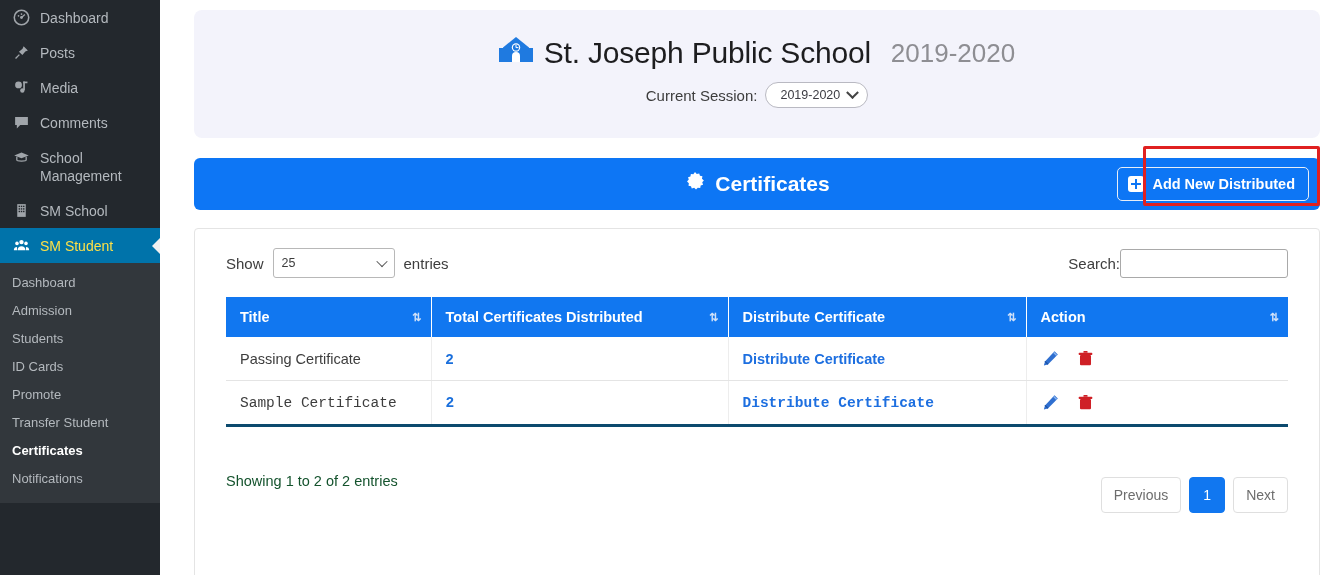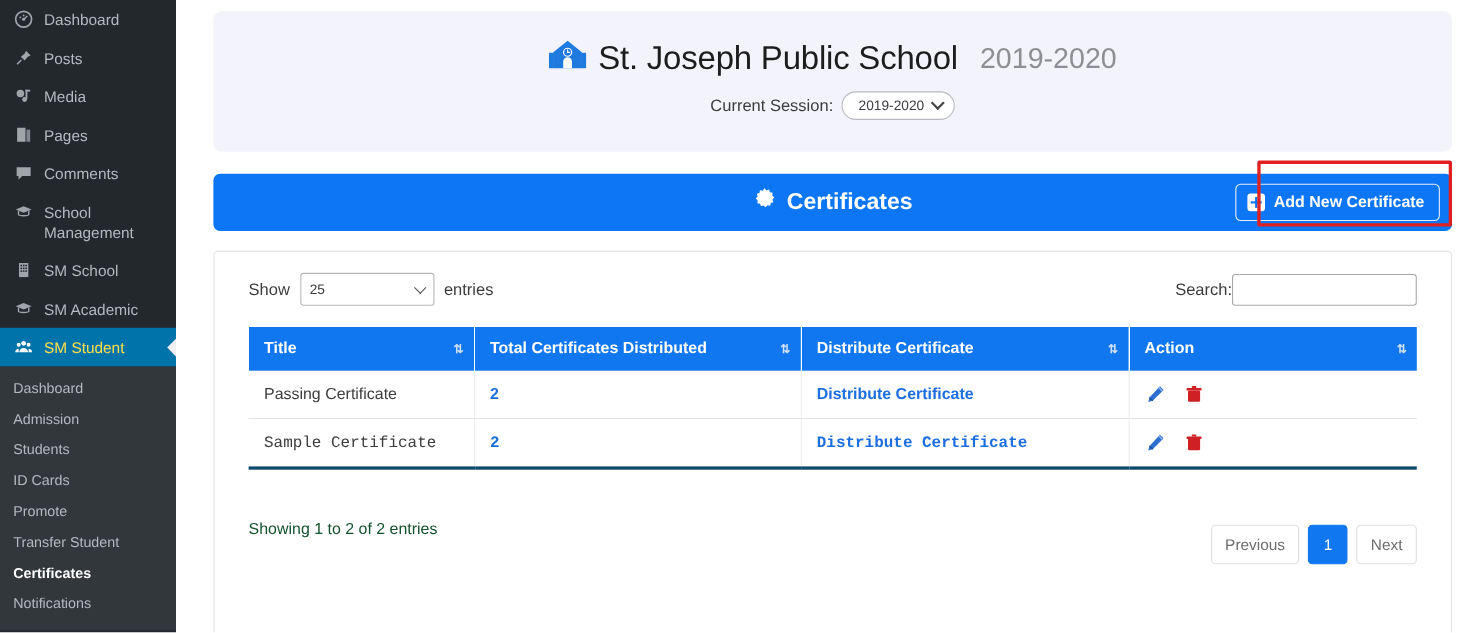--- a/index.html
+++ b/index.html
@@ -312,29 +312,20 @@
         <svg width="17" height="17" viewBox="0 0 20 20">
             <circle cx="6.5" cy="7" r="4" fill="currentColor"></circle>
             <rect x="12" y="3" width="2" height="10" fill="currentColor"></rect>
             <circle cx="11" cy="13.5" r="2.6" fill="currentColor"></circle>
             <rect x="12" y="3" width="5" height="2" fill="currentColor"></rect>
           </svg>
       </span>
       <span class="mi-label">Media</span>
     </div>
 
-    <div class="menu-item">
-      <span class="mi-icon">
-        <svg width="17" height="17" viewBox="0 0 20 20">
-            <rect x="3" y="2.5" width="9" height="15" fill="currentColor"></rect>
-            <rect x="13" y="4.5" width="4" height="13" fill="currentColor" opacity="0.75"></rect>
-          </svg>
-      </span>
-      <span class="mi-label">Pages</span>
-    </div>
 
     <div class="menu-item">
       <span class="mi-icon">
         <svg width="17" height="17" viewBox="0 0 20 20">
             <path d="M2.5 3.5 h15 v9.5 h-9 l-4 4 v-4 h-2 z" fill="currentColor"></path>
           </svg>
       </span>
       <span class="mi-label">Comments</span>
     </div>
 
@@ -361,29 +352,20 @@
               <rect x="11.8" y="7.3" width="1.7" height="1.7"></rect>
               <rect x="6.6" y="10.3" width="1.7" height="1.7"></rect>
               <rect x="9.2" y="10.3" width="1.7" height="1.7"></rect>
               <rect x="11.8" y="10.3" width="1.7" height="1.7"></rect>
             </g>
           </svg>
       </span>
       <span class="mi-label">SM School</span>
     </div>
 
-    <div class="menu-item">
-      <span class="mi-icon">
-        <svg width="17" height="17" viewBox="0 0 20 20">
-            <path d="M10 4 L18.5 7.5 L10 11 L1.5 7.5 Z" fill="currentColor"></path>
-            <path d="M4.5 9 v4 c0 1.6 11 1.6 11 0 v-4" fill="none" stroke="currentColor" stroke-width="1.5"></path>
-          </svg>
-      </span>
-      <span class="mi-label">SM Academic</span>
-    </div>
 
     <div class="menu-item active">
       <span class="mi-icon">
         <svg width="17" height="17" viewBox="0 0 20 20">
             <circle cx="10" cy="6" r="2.6" fill="currentColor"></circle>
             <circle cx="4.7" cy="7.5" r="2.1" fill="currentColor"></circle>
             <circle cx="15.3" cy="7.5" r="2.1" fill="currentColor"></circle>
             <path d="M5.3 15.5 c0-2.8 2.1-4.6 4.7-4.6 s4.7 1.8 4.7 4.6 z" fill="currentColor"></path>
             <path d="M1 15.5 c0-2.2 1.4-3.6 3.7-3.6 v3.6 z" fill="currentColor"></path>
             <path d="M19 15.5 c0-2.2-1.4-3.6-3.7-3.6 v3.6 z" fill="currentColor"></path>
@@ -435,21 +417,21 @@
       <div class="panel-title">
         <span>
           <svg width="22" height="22" viewBox="0 0 24 24">
             <path fill="#ffffff" d="M12 1.2l1.9 2.0 2.7-0.6 0.8 2.6 2.7 0.6-0.5 2.7 2.1 1.8-1.8 2.1 0.9 2.6-2.6 0.9-0.5 2.7-2.7-0.4-1.9 2-2-1.9-2.6 0.8-0.9-2.6-2.7-0.5 0.4-2.7-2-1.9 1.9-2-0.8-2.6 2.6-0.9 0.5-2.7 2.7 0.4z"></path>
           </svg>
         </span>
         <span>Certificates</span>
       </div>
       <button class="add-btn">
         <span class="plus-box"></span>
-        <span>Add New Certificate</span>
+        <span>Add New Distributed</span>
       </button>
     </section>
 
     <section class="card">
 
       <div class="card-top">
         <div class="show-entries">
           <span>Show</span>
           <span class="len-select">
             <span>25</span>

